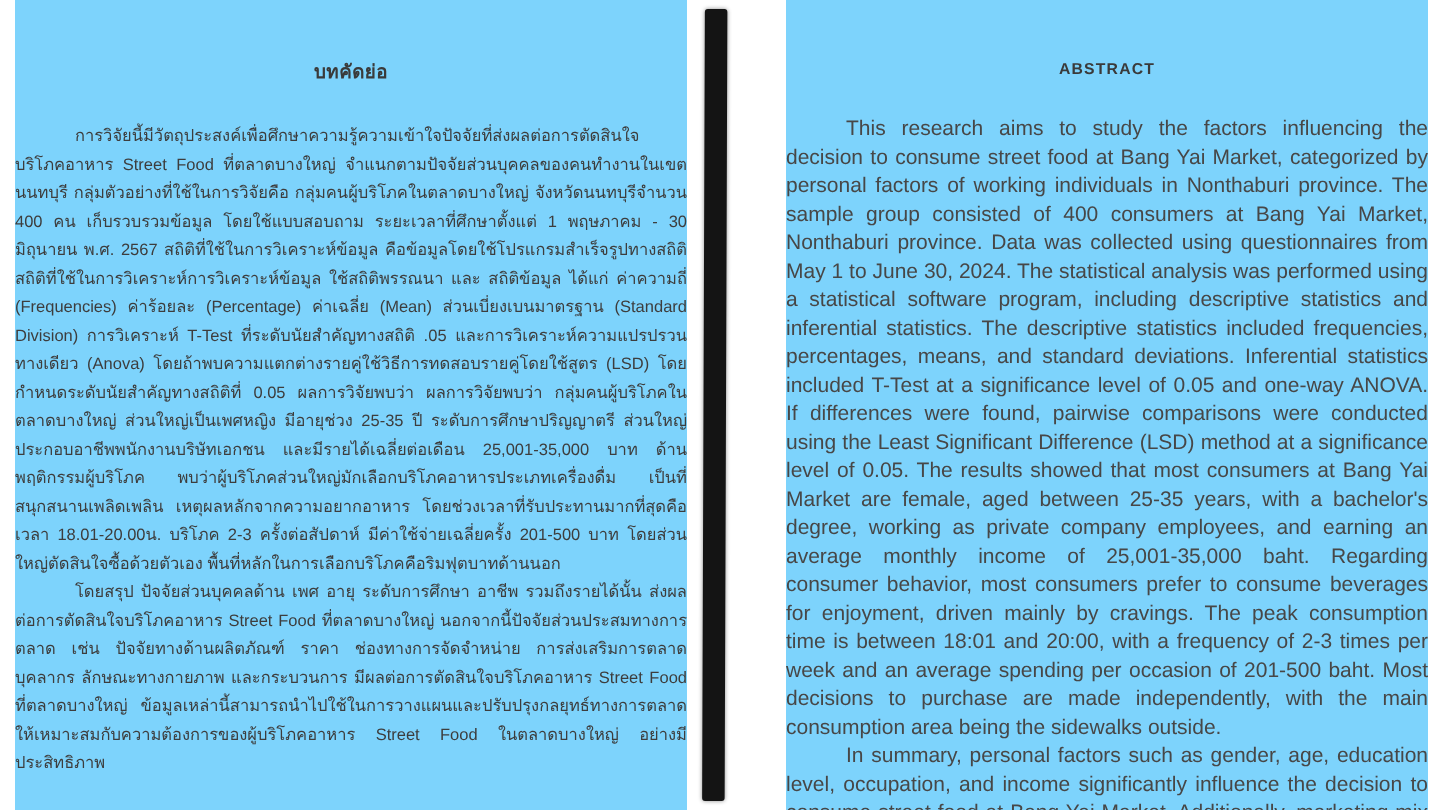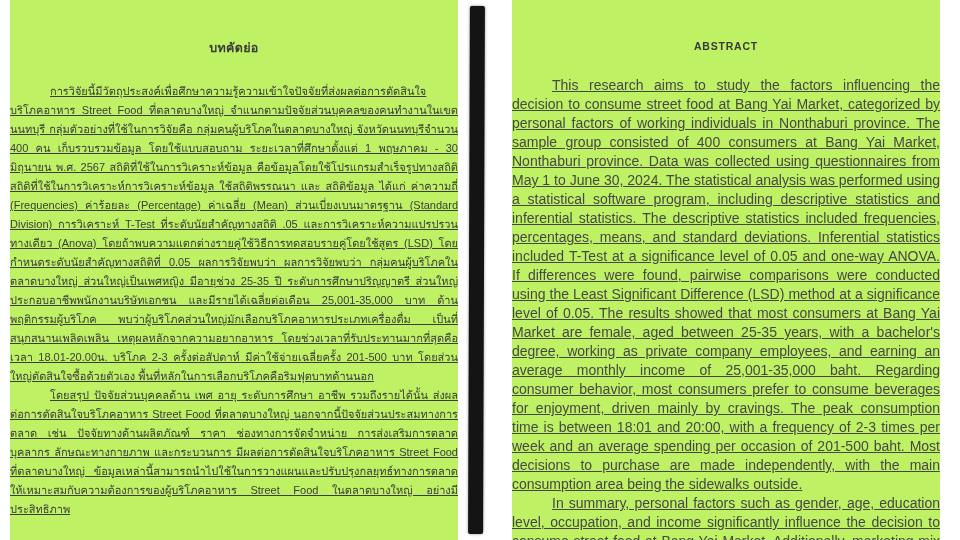--- a/index.html
+++ b/index.html
@@ -9,24 +9,24 @@
     width: 960px;
     height: 540px;
     background: #ffffff;
     font-family: "Liberation Sans", "DejaVu Sans", sans-serif;
     overflow: hidden;
   }
   .page {
     position: absolute;
     top: 0;
     height: 540px;
-    background: #bef264;
+    background: #7dd3fc;
   }
   .page-left  { left: 10px;  width: 448px; }
-  .page-right { left: 512px; width: 428px; }
+  .page-right { left: 524px; width: 428px; }
 
   .page-heading {
     text-align: center;
     font-weight: 600;
     color: #3a3a3a;
     margin: 0;
   }
   .page-left .page-heading {
     padding-top: 38px;
     font-size: 12.5px;
@@ -37,21 +37,20 @@
     font-size: 10.5px;
     letter-spacing: 0.8px;
   }
 
   .body-text { margin-top: 24px; }
   .para {
     margin: 0;
     text-align: justify;
     text-indent: 40px;
     color: #424242;
-    text-decoration: underline;
   }
   .page-left .para {
     font-size: 11px;
     line-height: 19px;
     color: #3d3d3d;
   }
   .page-right .para {
     font-size: 14px;
     line-height: 19px;
     color: #474747;

